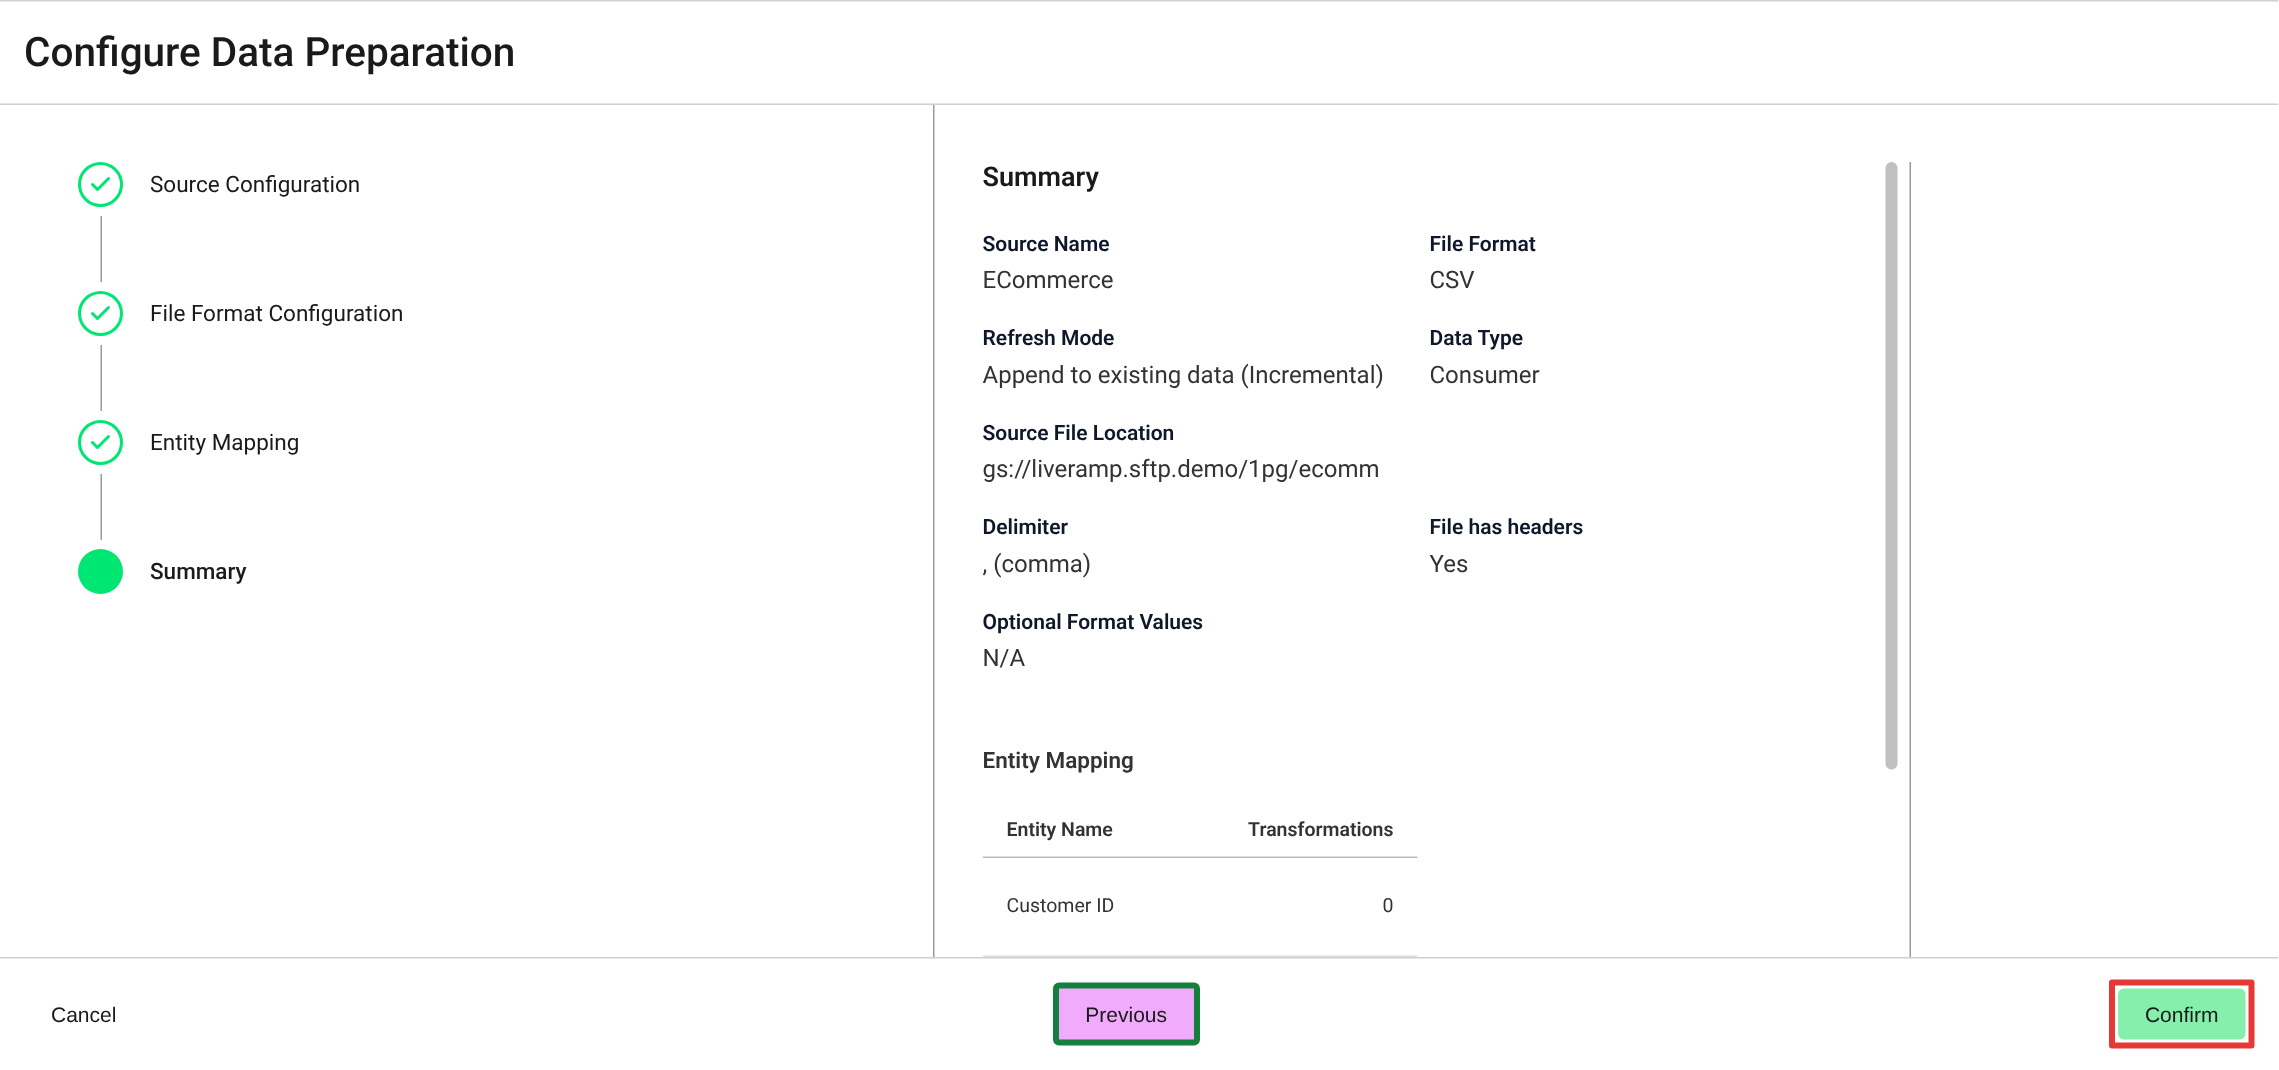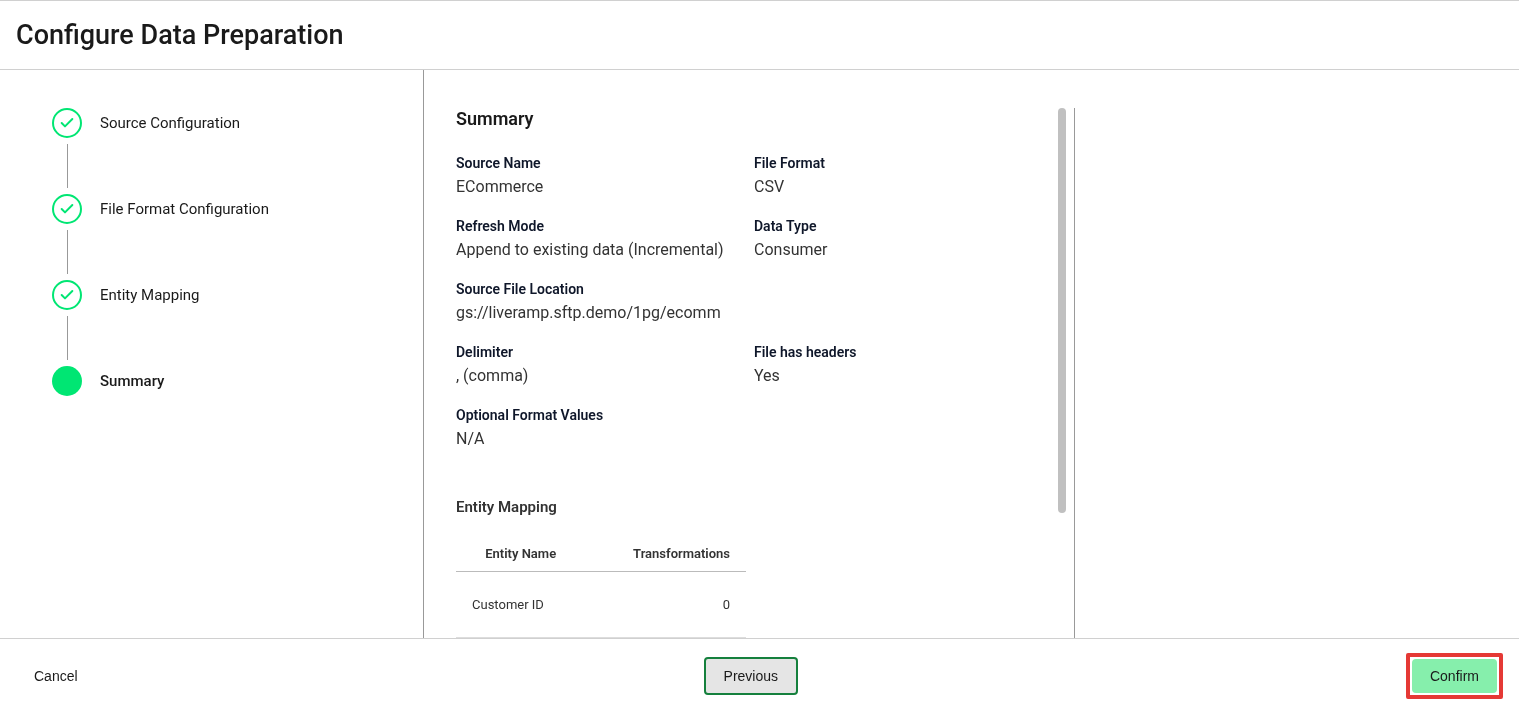--- a/index.html
+++ b/index.html
@@ -28,21 +28,21 @@
     .header h1 {
       font-size: 27px;
       font-weight: 500;
       color: #1a1a1a;
     }
     .main {
       display: flex;
       height: 580px;
     }
     .sidebar {
-      width: 424px;
+      width: 623px;
       padding: 38px 20px 20px 52px;
       border-right: 1px solid #999;
     }
     .step {
       display: flex;
       align-items: center;
       gap: 18px;
       height: 30px;
     }
     .step-connector {
@@ -123,21 +123,21 @@
       font-weight: 600;
       color: #333;
       margin-top: 28px;
       margin-bottom: 20px;
     }
     .entity-table {
       width: 290px;
       border-collapse: collapse;
     }
     .entity-table th {
-      text-align: center;
+      text-align: left;
       font-size: 13px;
       font-weight: 600;
       color: #333;
       padding: 10px 16px;
       border-bottom: 1px solid #bbb;
     }
     .entity-table th.right {
       text-align: right;
     }
     .entity-table td {
@@ -182,23 +182,23 @@
       padding: 9px 18px;
       border-radius: 4px;
       cursor: pointer;
       border: none;
       background: transparent;
     }
     .btn-cancel {
       color: #1a1a1a;
     }
     .btn-outline {
-      border: 2px solid #15803d;
-      color: #1a1a1a;
-      background: #e5e5e5;
+      border: 4px solid #15803d;
+      color: #1a1a1a;
+      background: #f0abfc;
     }
     .btn-primary {
       background: #86efac;
       color: #1a1a1a;
     }
     .highlight-box {
       border: 4px solid #e53935;
       border-radius: 2px;
       padding: 2px;
     }

